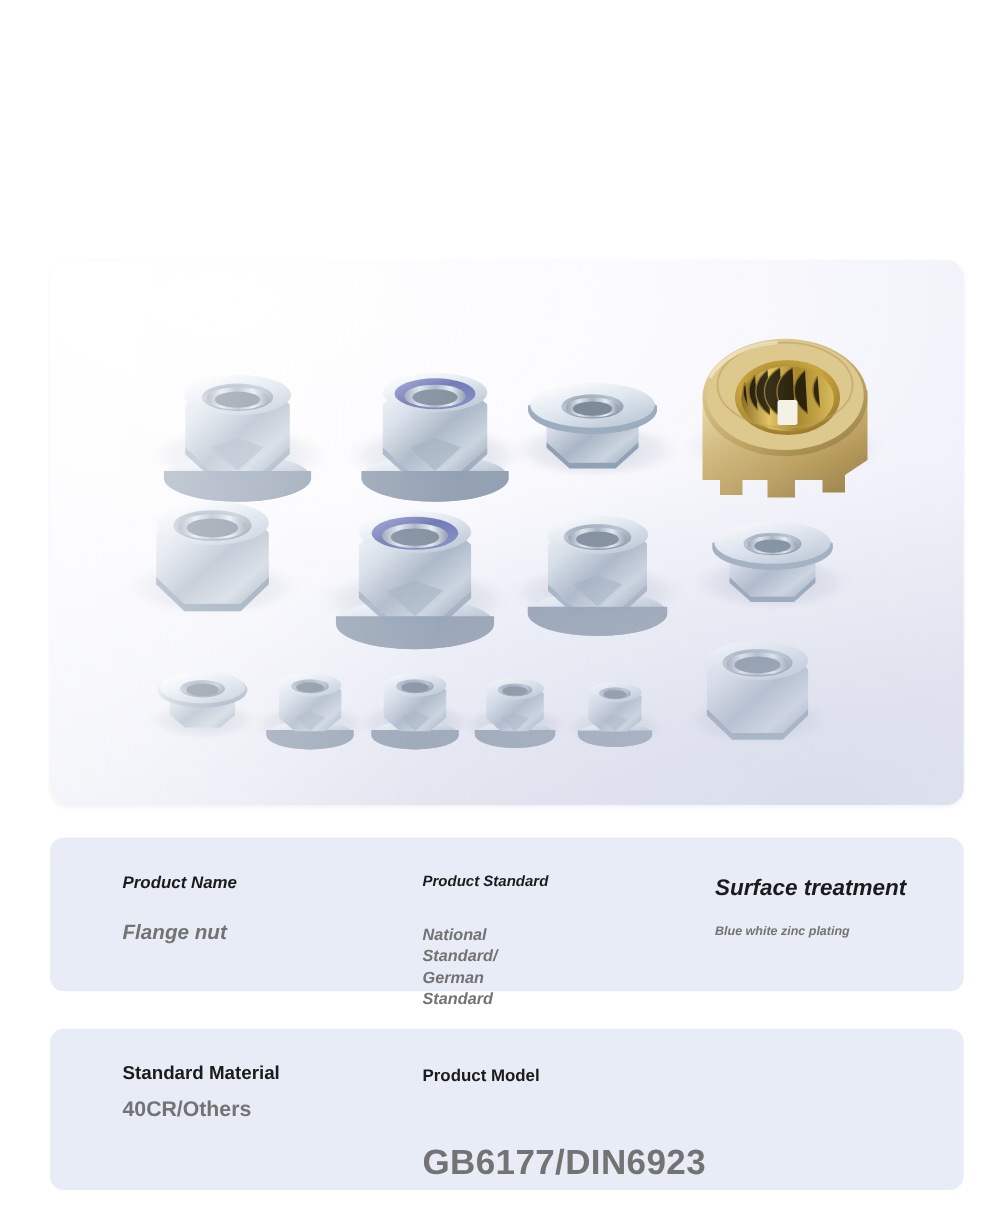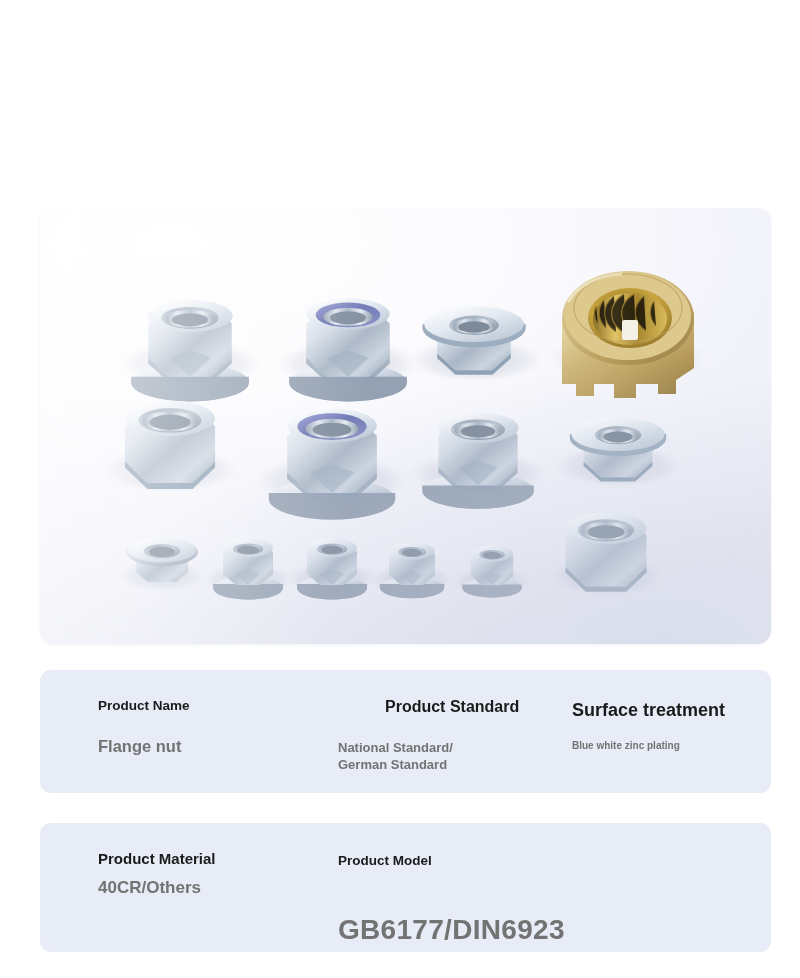--- a/index.html
+++ b/index.html
@@ -39,40 +39,40 @@
       radial-gradient(130% 110% at 85% 100%, rgba(206,211,228,.55) 0%, rgba(255,255,255,0) 58%);
     pointer-events:none;
   }
   .nut-svg{position:absolute;left:0;top:0;width:731px;height:436px;}
 
   
   .spec-card{
     position:absolute;left:40px;width:731px;
     background:#e8ecf7;border-radius:11px;
   }
-  #card-one{top:670px;height:123px;}
+  #card-one{top:670px;height:123px;font-style:italic;}
   #card-two{top:823px;height:129px;}
 
   .cell{position:absolute;}
   .cell .label{
     font-weight:bold;color:#1b1b1b;line-height:1.18;
     white-space:pre-line;
   }
   .cell .value{
     font-weight:bold;color:#737373;line-height:1.2;
     white-space:pre-line;margin-top:0;
   }
 
   
   #c1-name{left:58px;top:28px;}
   #c1-name .label{font-size:13.5px;}
   #c1-name .value{font-size:16.5px;position:absolute;top:39px;left:0;white-space:nowrap;}
 
   #c1-standard{left:298px;top:28px;}
-  #c1-standard .label{font-size:16px;margin-left:47px;}
+  #c1-standard .label{font-size:12px;}
   #c1-standard .value{font-size:13px;position:absolute;top:41px;left:0;line-height:1.32;}
 
   #c1-surface{left:532px;top:30px;}
   #c1-surface .label{font-size:18px;}
   #c1-surface .value{font-size:10px;position:absolute;top:40px;left:0;white-space:nowrap;}
 
   
   #c2-material{left:58px;top:27px;}
   #c2-material .label{font-size:15px;}
   #c2-material .value{font-size:17px;position:absolute;top:28px;left:0;white-space:nowrap;}
@@ -304,21 +304,21 @@
     </div>
 
     <div class="cell" id="c1-surface">
       <div class="label">Surface treatment</div>
       <div class="value">Blue white zinc plating</div>
     </div>
   </div>
 
   <div class="spec-card" id="card-two">
     <div class="cell" id="c2-material">
-      <div class="label">Product Material</div>
+      <div class="label">Standard Material</div>
       <div class="value">40CR/Others</div>
     </div>
 
     <div class="cell" id="c2-model">
       <div class="label">Product Model</div>
       <div class="value">GB6177/DIN6923</div>
     </div>
   </div>
 
 </div>

